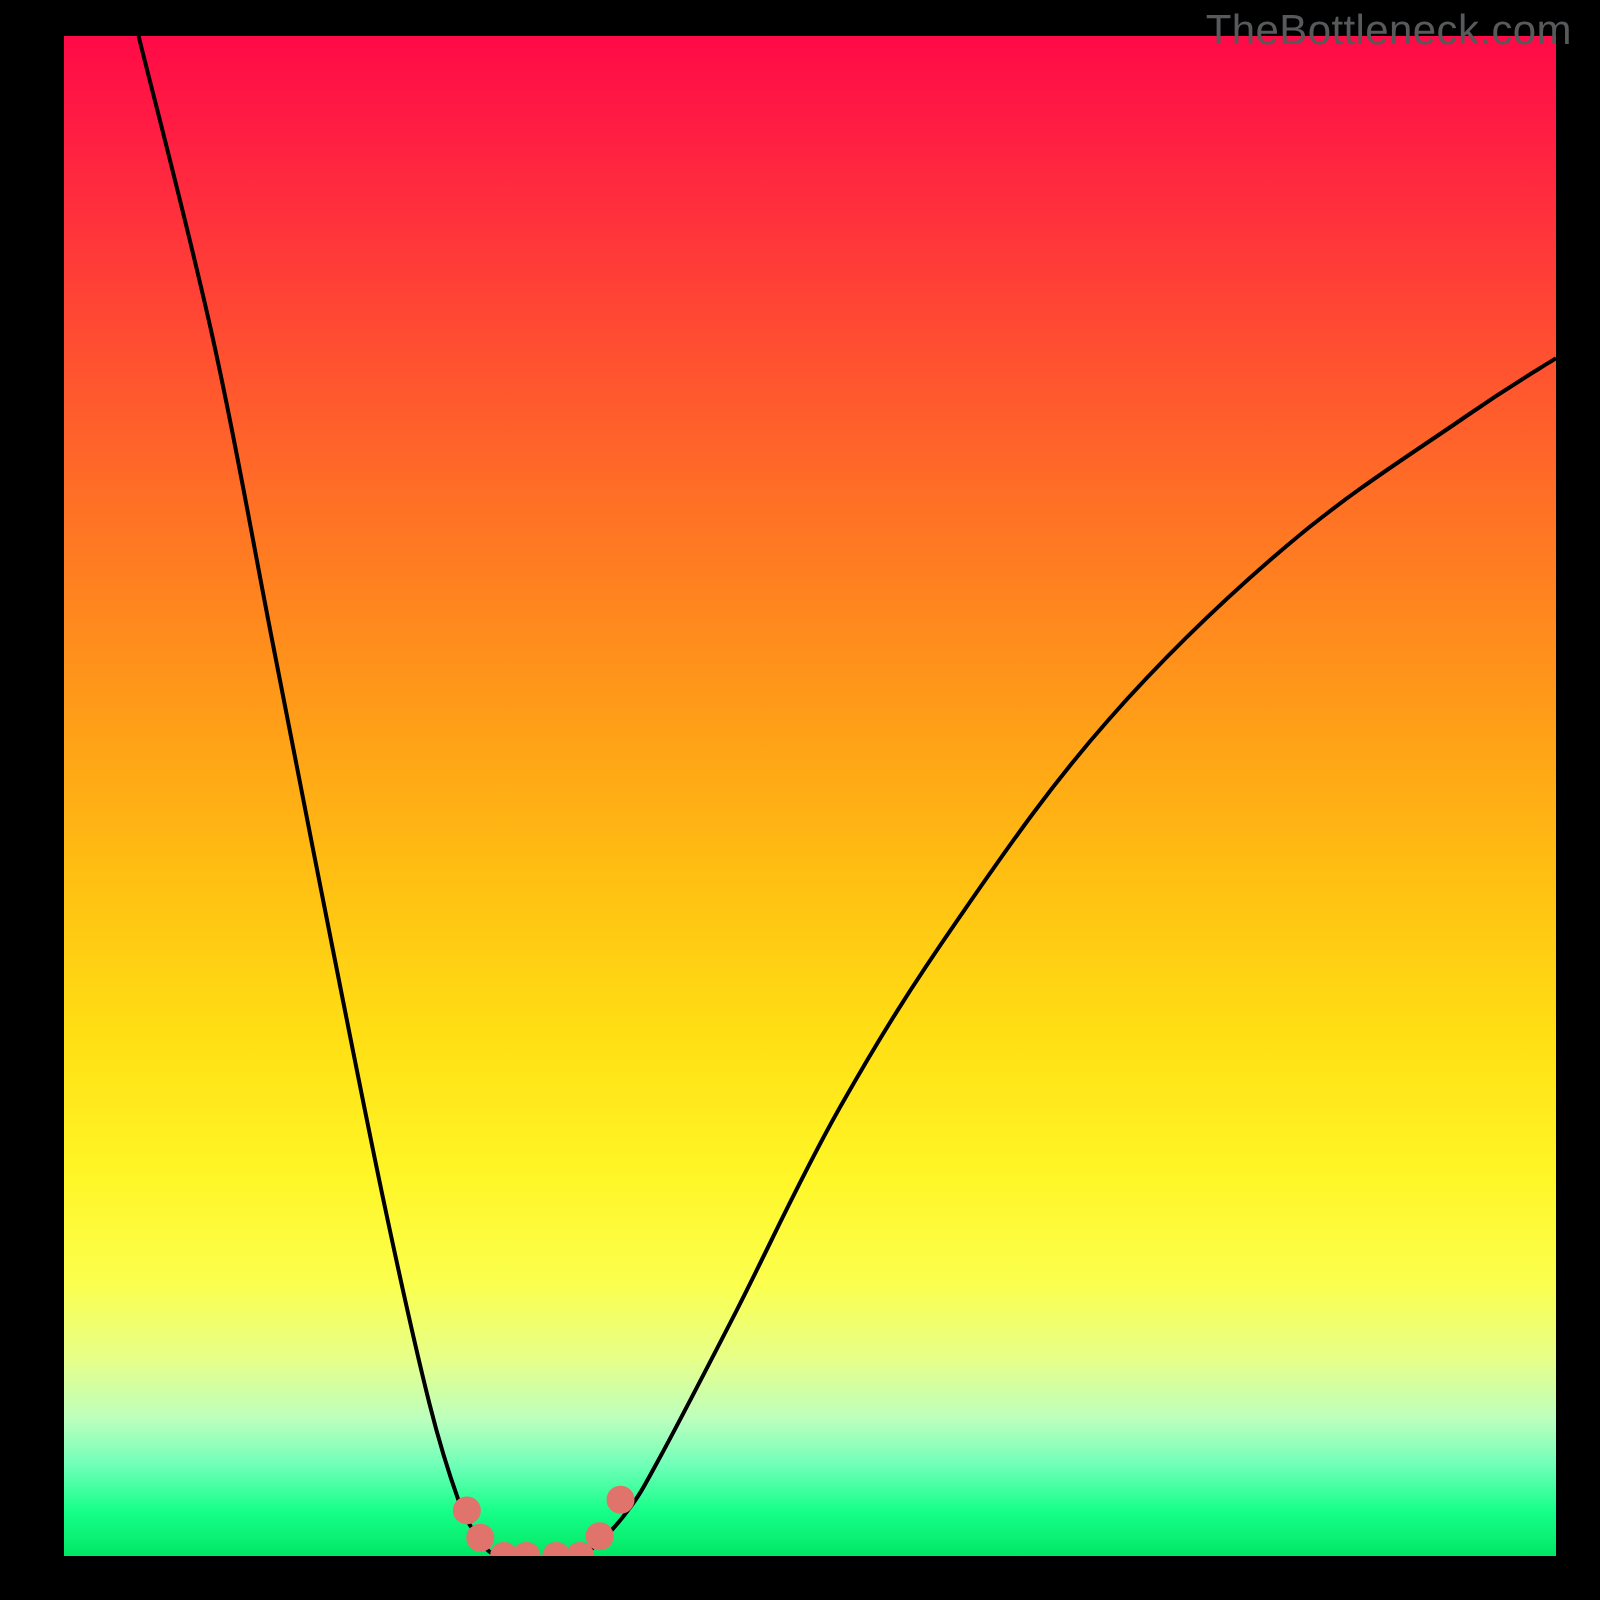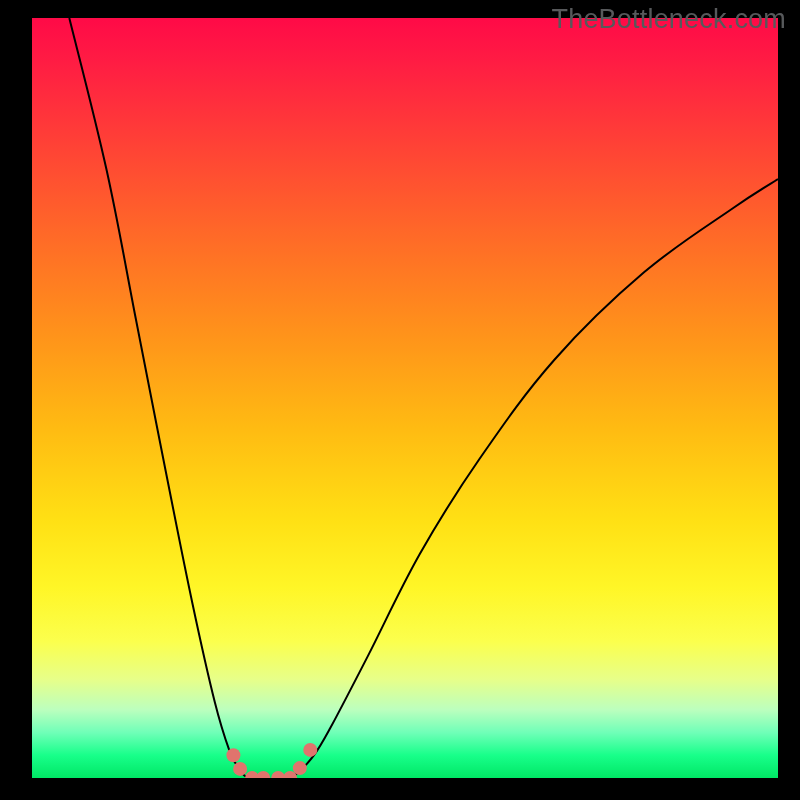--- a/index.html
+++ b/index.html
@@ -14,21 +14,21 @@
       #ffbb12 54%,
       #ffe014 66%,
       #fff627 75%,
       #fbff4d 82%,
       #e7ff89 87%,
       #bcffbe 91%,
       #70ffb8 94%,
       #18ff8a 97%,
       #00e765 100%)
   }
-  .watermark{position:absolute;right:14px;top:4px;color:#57595b;font-size:27px;font-weight:400;letter-spacing:.2px}
+  .watermark{position:absolute;right:14px;top:4px;color:#57595b;font-size:21px;font-weight:400;letter-spacing:.2px}
   svg.curve{position:absolute;left:32px;top:18px;width:746px;height:760px;pointer-events:none}
   .curve path{fill:none;stroke:#000;stroke-width:2}
   .marker{fill:#e0746d}
 </style>
 </head>
 <body>
 
 <div class="frame">
   <div class="plot"></div>
 

